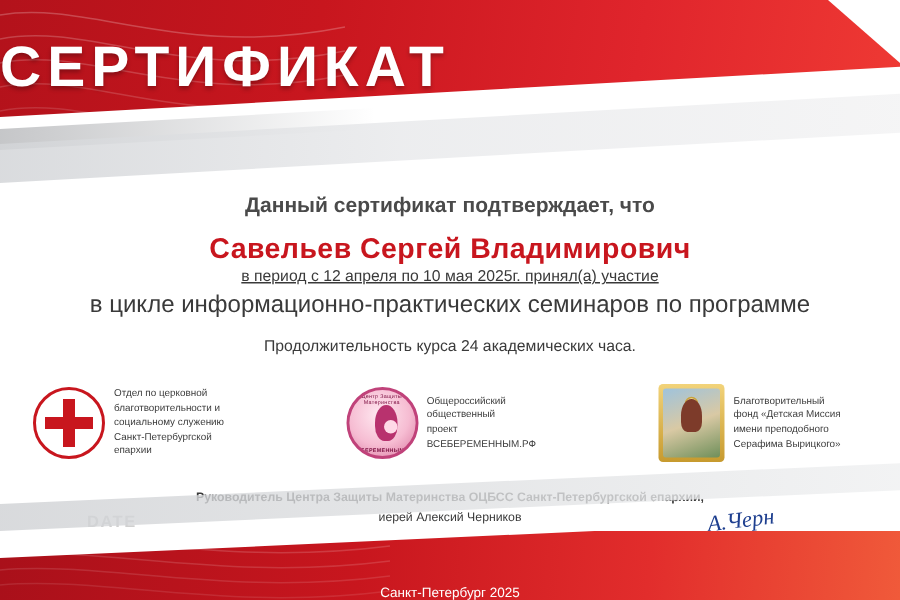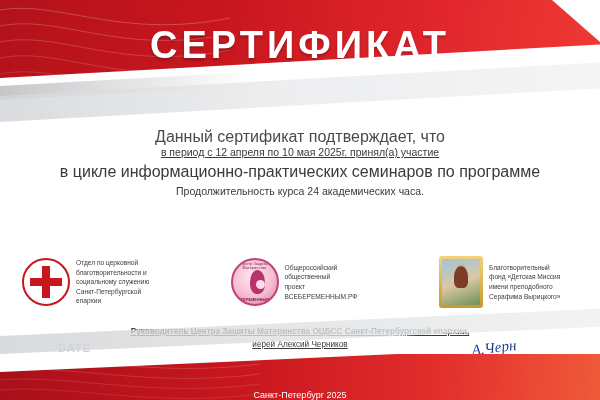--- a/index.html
+++ b/index.html
@@ -45,21 +45,21 @@
     position: absolute;
     top: 0; right: 0;
     width: 0; height: 0;
     border-top: 42px solid #ffffff;
     border-left: 48px solid transparent;
   }
 
   .title {
     position: absolute;
     top: 24px; left: 0; right: 0;
-    text-align: center;
+    text-align: left;
     color: #ffffff;
     font-size: 38px;
     letter-spacing: 4px;
     font-weight: bold;
     text-shadow: 0 2px 3px rgba(0,0,0,.28);
   }
 
   
   .grey-strip {
     position: absolute;
@@ -79,37 +79,37 @@
     transform-origin: left top;
   }
 
   
   .body-text {
     position: absolute;
     top: 128px; left: 30px; right: 30px;
     text-align: center;
     color: #3a3a3a;
   }
-  .line-intro { font-size: 16px; color: #4a4a4a; }
+  .line-intro { font-size: 14px; color: #4a4a4a; font-weight: bold; }
   .recipient {
     margin-top: 12px;
     font-size: 19px;
     font-weight: bold;
     color: #c8161e;
     letter-spacing: .3px;
   }
   .line-period { font-size: 10.5px; text-decoration: underline; }
   .line-cycle { margin-top: 5px; font-size: 16px; }
   .line-program {
     margin-top: 6px;
     font-size: 10.5px;
     font-weight: bold;
     color: #2d2d2d;
   }
-  .line-duration { margin-top: 4px; font-size: 10.5px; }
+  .line-duration { margin-top: 12px; font-size: 10.5px; }
 
   
   .logos {
     position: absolute;
     top: 246px; left: 22px; right: 22px;
     height: 72px;
     display: flex;
     align-items: center;
     justify-content: space-between;
   }
@@ -213,21 +213,20 @@
   }
 
   
   .sign-block {
     position: absolute;
     top: 326px; left: 40px; right: 40px;
     text-align: center;
     font-size: 8.2px;
     line-height: 1.55;
     color: #3a3a3a;
-    text-decoration: underline;
   }
   .sign-role { font-weight: bold; }
   .signature {
     position: absolute;
     right: 58px; top: 338px;
     width: 70px; height: 26px;
     color: #1e3f8f;
     font-family: "Liberation Serif", serif;
     font-style: italic;
     font-size: 15px;
@@ -300,20 +299,21 @@
     </svg>
     <div class="corner-white"></div>
     <div class="title">СЕРТИФИКАТ</div>
   </div>
 
   <div class="grey-strip2"></div>
   <div class="grey-strip"></div>
 
   <div class="body-text">
     <div class="line-intro">Данный сертификат подтверждает, что</div>
+    <div class="recipient">Савельев Сергей Владимирович</div>
     <div class="line-period">в период с 12 апреля по 10 мая 2025г. принял(а) участие</div>
     <div class="line-cycle">в цикле информационно-практических семинаров по программе</div>
     <div class="line-duration">Продолжительность курса 24 академических часа.</div>
   </div>
 
   <div class="logos">
 
     <div class="logo-block">
       <div class="emblem-cross">
         <div class="ring"></div>

